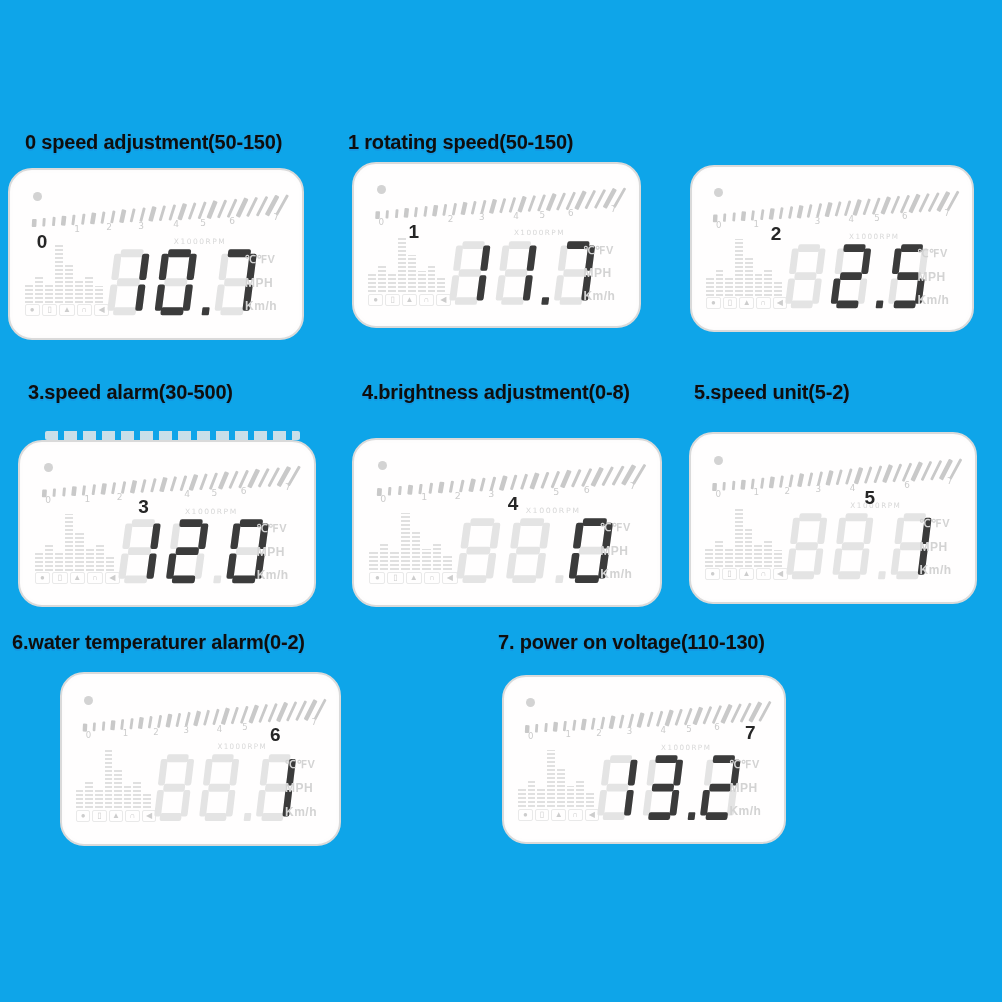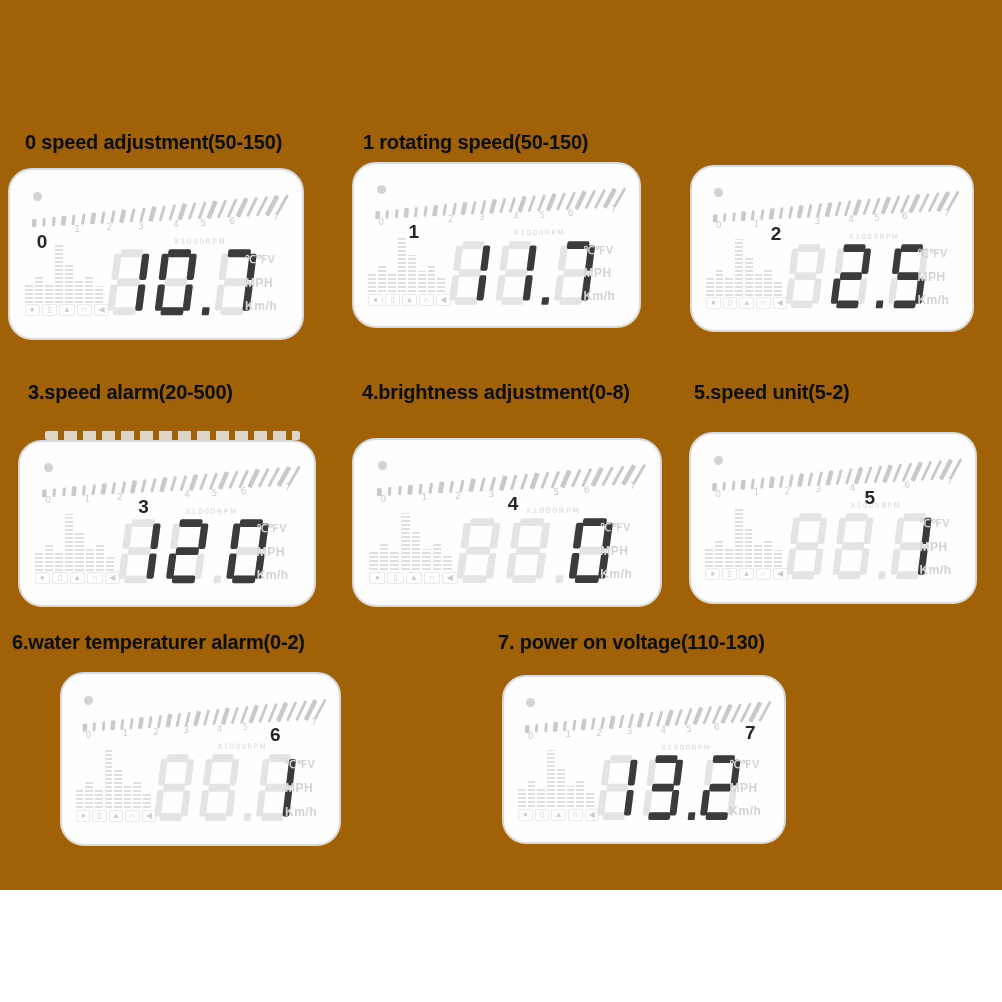--- a/index.html
+++ b/index.html
@@ -1,27 +1,27 @@
 <!DOCTYPE html>
 <html><head>
 <meta charset="utf-8">
 <style>
   html,body{margin:0;padding:0;background:#ffffff;}
   .stage{
-    position:relative;width:1002px;height:890px;background:#a16207;
+    position:relative;width:1002px;height:1002px;background:#0ea5e9;
     font-family:"Liberation Sans",sans-serif;overflow:hidden;text-decoration:underline;
   }
   .title{
     position:absolute;margin:0;font-size:20px;font-weight:700;color:#0e0e0e;
     white-space:nowrap;letter-spacing:-0.2px;
     text-shadow:0 2px 0 rgba(50,80,190,.14), 0 -1px 0 rgba(200,80,40,.08);
     font-family:"Liberation Sans",sans-serif;
   }
   .t0{left:25px;top:131px}
-  .t1{left:363px;top:131px}
+  .t1{left:348px;top:131px}
   .t2{left:684px;top:131px}
   .t3{left:28px;top:381px}
   .t4{left:362px;top:381px}
   .t5{left:694px;top:381px}
   .t6{left:12px;top:631px}
   .t7{left:498px;top:631px}
 
   .hud{
     position:absolute;background:#fffefe;border:2px solid #dadada;border-radius:24px;
     box-shadow:inset 0 0 6px rgba(0,0,0,0.02);
@@ -62,21 +62,21 @@
     background:repeating-linear-gradient(90deg,#e9e9e9 0 13px,transparent 13px 19px);
     opacity:.85;
   }
 </style>
 </head>
 <body>
 
 <div class="stage">
   <h3 class="title t0">0 speed adjustment(50-150)</h3>
   <h3 class="title t1">1 rotating speed(50-150)</h3>
-  <h3 class="title t3">3.speed alarm(20-500)</h3>
+  <h3 class="title t3">3.speed alarm(30-500)</h3>
   <h3 class="title t4">4.brightness adjustment(0-8)</h3>
   <h3 class="title t5">5.speed unit(5-2)</h3>
   <h3 class="title t6">6.water temperaturer alarm(0-2)</h3>
   <h3 class="title t7">7. power on voltage(110-130)</h3>
 
   <div class="smudge"></div>
 
   <div class="hud h0">
       <span class="pwr"></span>
       <svg viewBox="0 0 292 168" preserveAspectRatio="none" class="layer">

